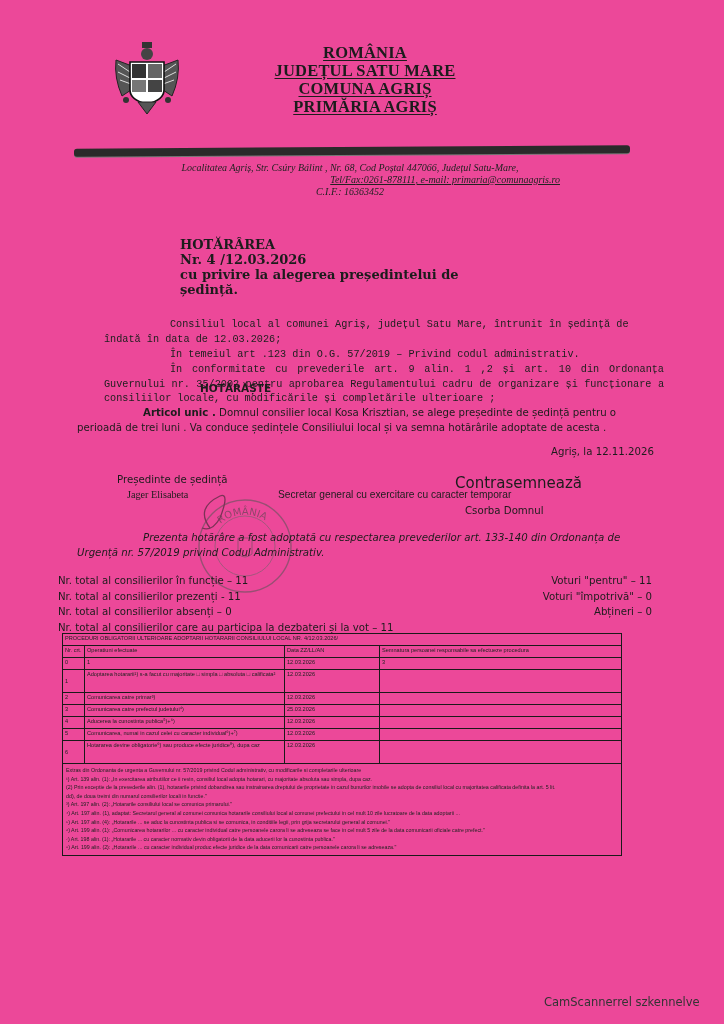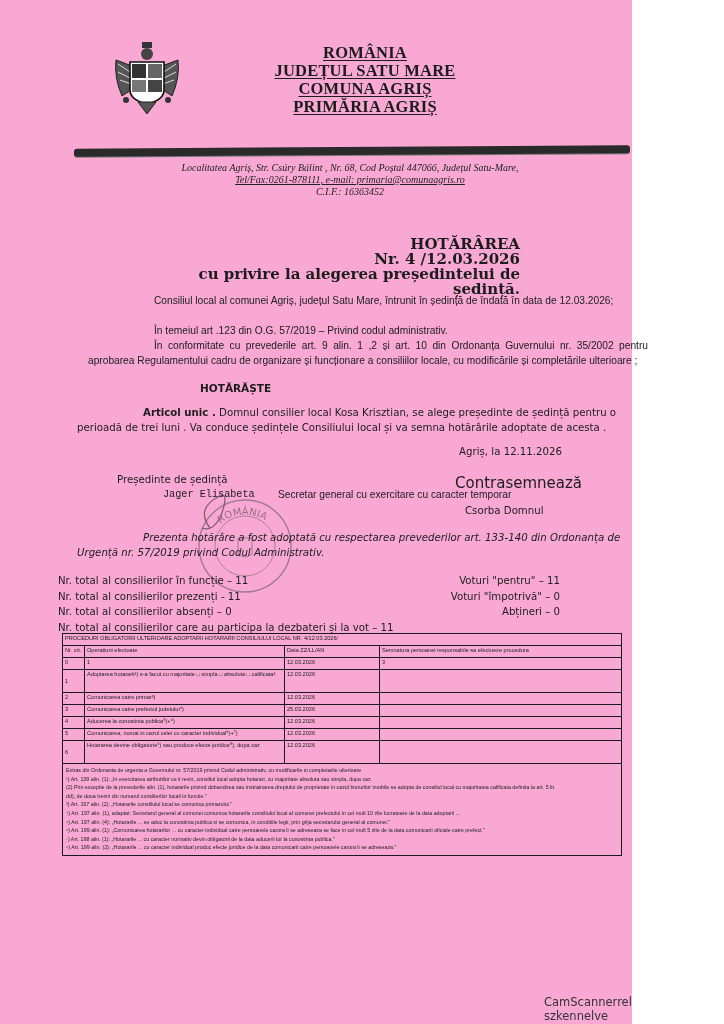--- a/index.html
+++ b/index.html
@@ -1,43 +1,43 @@
 <!DOCTYPE html>
 <html><head>
 <meta charset="utf-8">
 <style>
   html, body { margin:0; padding:0; }
   body { width:724px; height:1024px; background:#ffffff; position:relative; overflow:hidden; font-family:"Liberation Serif", serif; color:#1c1c1c; }
-  .page { position:absolute; left:0; top:0; width:632px; height:1024px; background:#f9a8d4; }
+  .page { position:absolute; left:0; top:0; width:724px; height:1024px; background:#ec4899; }
 
   
   .crest { position:absolute; left:112px; top:38px; width:70px; height:76px; }
   .header-titles { position:absolute; left:240px; top:44px; width:250px; text-align:center; font-family:"Liberation Serif", serif; font-weight:bold; }
   .header-titles div { font-size:16.5px; line-height:18px; text-decoration:underline; text-underline-offset:2px; letter-spacing:0.2px; }
   .rule { position:absolute; left:74px; top:147px; width:556px; height:8px; background:#2a2a2a; border-radius:3px; transform:rotate(-0.35deg); box-shadow:0 1px 0 #777; }
 
   .contact { position:absolute; left:140px; top:162px; width:420px; text-align:center; font-style:italic; font-size:10px; line-height:12px; color:#222; }
-  .contact .u { text-decoration:underline; }
-
-  
-  .title-block { position:absolute; left:180px; top:237px; width:340px; text-align:right; font-family:"DejaVu Serif", serif; font-weight:bold; font-size:15px; line-height:15px; }
-
-  
-  .body-text { position:absolute; left:88px; width:560px; font-family:Liberation Sans, sans-serif; font-size:10.2px; line-height:14.5px; color:#202020; }
+  .contact .u { text-decoration:underline;text-align:right; }
+
+  
+  .title-block { position:absolute; left:180px; top:237px; width:340px; text-align:left; font-family:"DejaVu Serif", serif; font-weight:bold; font-size:13px; line-height:15px; }
+
+  
+  .body-text { position:absolute; left:104px; width:560px; font-family:Liberation Mono, monospace; font-size:10.2px; line-height:14.5px; color:#202020;margin-top:24px; }
   .indent { text-indent:66px; }
   .p1 { top:294px; }
   .p2 { top:324px; }
   .p3 { top:339px; text-align:justify; }
   .hotaraste { position:absolute; left:200px; top:382px; width:340px; text-align:left; font-family:"DejaVu Sans", sans-serif; font-weight:bold; font-size:10.5px; }
   .article { position:absolute; left:77px; top:405px; width:575px; font-family:"DejaVu Sans", sans-serif; font-size:10.2px; line-height:15px; }
   .article b { font-weight:bold; }
   .date-place { position:absolute; right:70px; top:446px; font-family:"DejaVu Sans", sans-serif; font-size:10.2px; }
 
   .sig-left-1 { position:absolute; left:117px; top:474px; font-family:"DejaVu Sans", sans-serif; font-size:10.2px; }
-  .sig-left-2 { position:absolute; left:127px; top:489px; font-family:Liberation Mono, monospace; font-size:10.2px;margin-left:36px; }
+  .sig-left-2 { position:absolute; left:127px; top:489px; font-family:Liberation Serif, serif; font-size:10.2px; }
   .sig-right-1 { position:absolute; left:455px; top:474px; font-family:"DejaVu Sans", sans-serif; font-size:15px; }
   .sig-right-2 { position:absolute; left:278px; top:489px; font-family:Liberation Sans, sans-serif; font-size:10.2px; }
   .sig-right-3 { position:absolute; left:465px; top:505px; font-family:"DejaVu Sans", sans-serif; font-size:10.2px; }
 
   .prezenta { position:absolute; left:77px; top:530px; width:580px; font-family:"DejaVu Sans", sans-serif; font-size:10.2px; line-height:15px;font-style:italic; }
 
   .stats-left { position:absolute; left:58px; top:573px; font-family:"DejaVu Sans", sans-serif; font-size:10.2px; line-height:15.5px; }
   .stats-right { position:absolute; right:72px; top:573px; text-align:right; font-family:"DejaVu Sans", sans-serif; font-size:10.2px; line-height:15.5px; }
 
   .stamp { position:absolute; left:190px; top:488px; width:110px; height:110px; opacity:0.55; }

